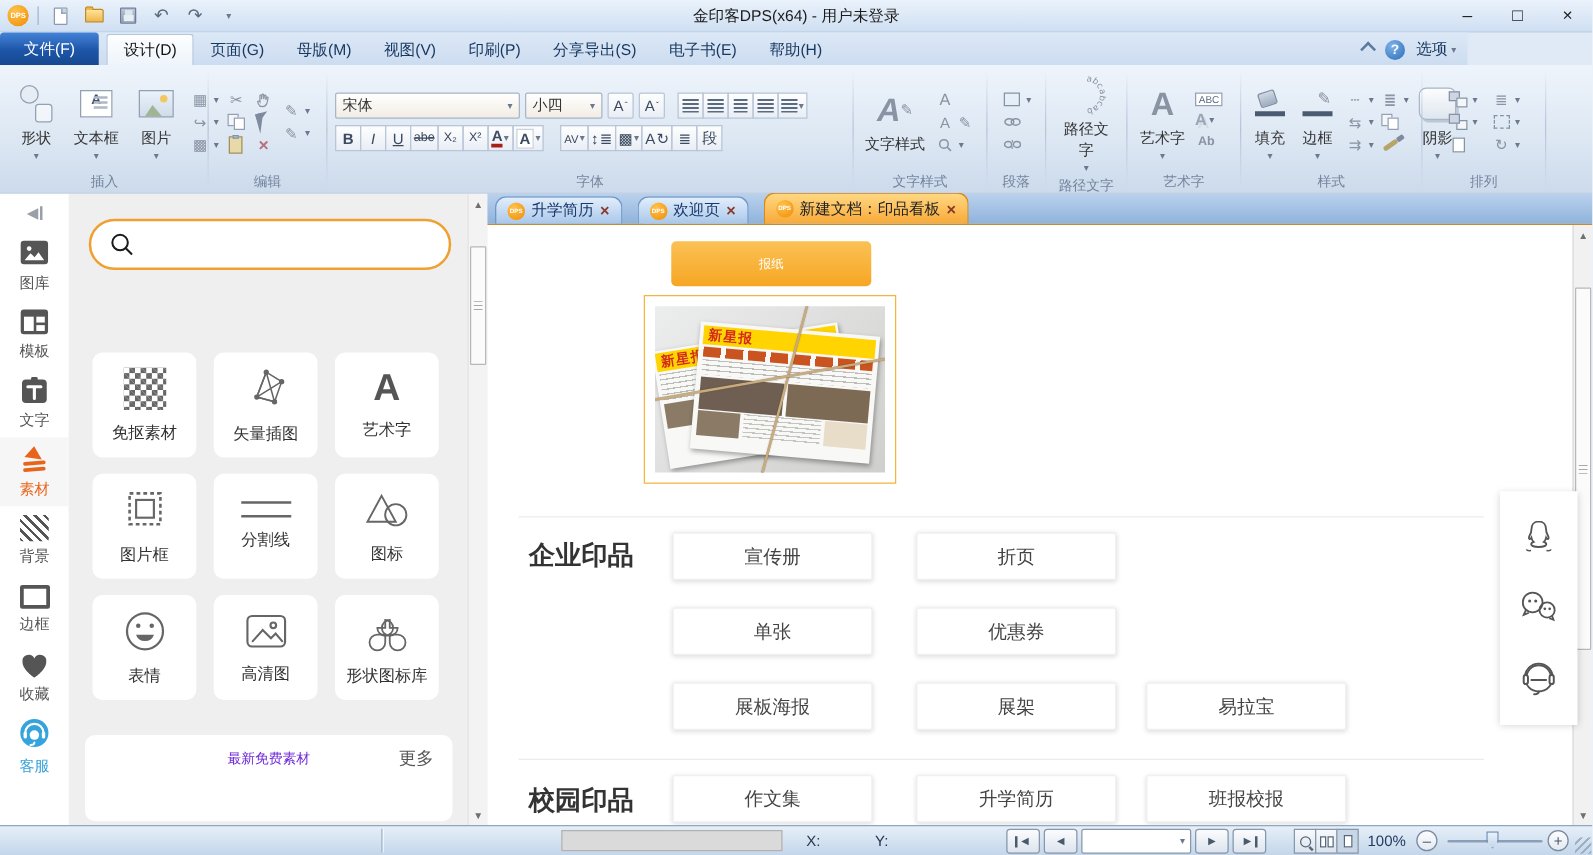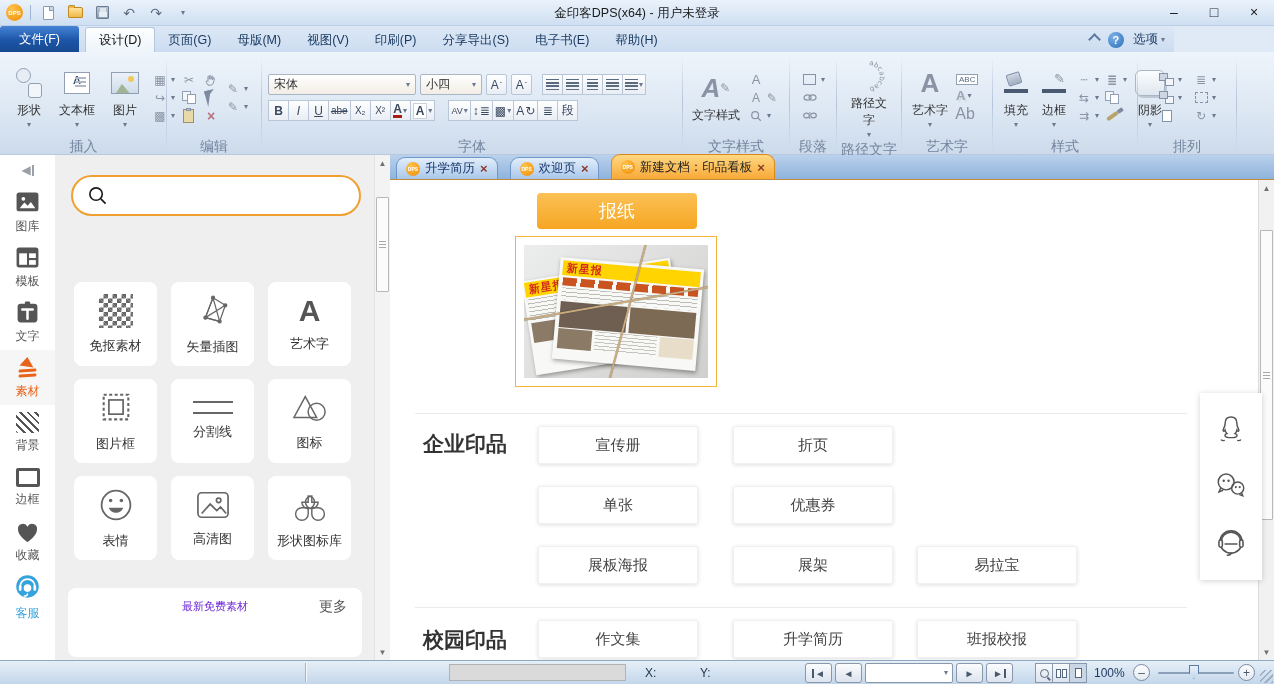--- a/index.html
+++ b/index.html
@@ -32,21 +32,21 @@
 .mtab-active{height:25px;background:linear-gradient(#fdfeff,#eef4fb);border:1px solid #b5c7dd;border-bottom:none;border-radius:3px 3px 0 0;color:#111}
 .menubar-right{margin-left:auto;display:flex;align-items:center;gap:9px;padding-right:9px;padding-bottom:4px;color:#2a4a72}
 .chev-up{width:9px;height:9px;border-left:2px solid #5b7aa0;border-top:2px solid #5b7aa0;transform:rotate(45deg);display:inline-block}
 .help-circle{width:16px;height:16px;border-radius:50%;background:radial-gradient(circle at 35% 30%,#7db2e8,#2a6cb8);color:#fff;font-size:11px;font-weight:bold;display:flex;align-items:center;justify-content:center;border:none}
 .opts-btn{border:none;background:transparent;color:#16375e;display:flex;align-items:center;gap:3px;font-size:12.5px}
 
 
 .ribbon{position:absolute;left:0;top:52px;width:1274px;height:103px;background:linear-gradient(#eef4fb,#dce7f3 60%,#ccdaeb);border-bottom:1px solid #b9c9dd;display:flex;align-items:stretch;padding:2px 0 0 2px}
 .rgroup{display:flex;flex-direction:column;flex:0 0 auto}
 .rgroup-body{flex:1;display:flex;align-items:center;gap:4px;padding:3px 5px 0 5px}
-.rgroup-label{height:16px;text-align:center;font-size:14px;color:#74849e}
+.rgroup-label{height:16px;text-align:center;font-size:11px;color:#74849e}
 .vr{width:1px;background:linear-gradient(rgba(255,255,255,0),#b4c4da,rgba(255,255,255,0));margin:3px 1px;flex:0 0 auto}
 .dd{font-size:8px;color:#6b7890;line-height:1}
 .rbig{display:flex;flex-direction:column;align-items:center;justify-content:flex-start;gap:2px;border:none;background:transparent;color:#333;font-size:12px;padding:2px 3px;min-width:44px}
 .rbig .bigicon{height:34px;display:flex;align-items:center;justify-content:center}
 .scol{display:flex;flex-direction:column;justify-content:center;gap:3px}
 .srow{display:flex;align-items:center;gap:2px;border:none;background:transparent;padding:0;color:#8a93a3}
 .sicon{width:18px;height:15px;display:flex;align-items:center;justify-content:center;font-size:12px;color:#8a93a3}
 .gray-glyph{color:#8a93a3}
 
 .shapes-ic{position:relative;width:30px;height:30px}
@@ -142,21 +142,21 @@
 
 
 .tabbar{position:absolute;left:390px;top:155px;width:884px;height:25px;background:linear-gradient(#bad1ec,#8fb3dc);display:flex;align-items:flex-end;padding-left:6px;border-bottom:1px solid #c08a3a}
 .dtab{height:22px;display:flex;align-items:center;gap:5px;padding:0 9px;font-size:12.5px;color:#1a3a6b;background:linear-gradient(#e2eefb,#a9c7ea);border:1px solid #6f98c8;border-bottom:none;border-radius:9px 9px 0 0;margin-right:12px}
 .dtab.active{background:linear-gradient(#ffd883,#f8a937);border-color:#d8891a;color:#222;height:25px}
 .dtab .mini-badge{width:14px;height:14px;border-radius:50%;background:radial-gradient(circle at 35% 30%,#ffc24a,#ef8d05);color:#fff;font-size:5px;font-weight:bold;display:flex;align-items:center;justify-content:center}
 .dclose{border:none;background:transparent;color:#8b3a2a;font-weight:bold;font-size:13px;padding:0;line-height:1}
 
 
 .canvas{position:absolute;left:390px;top:180px;width:868px;height:480px;background:#fff;overflow:hidden}
-.np-button{position:absolute;left:147px;top:13px;width:160px;height:36px;border:none;border-radius:4px;background:linear-gradient(#fbc155,#f6a623);color:#fff;font-size:18px}
+.np-button{position:absolute;left:147px;top:13px;width:160px;height:36px;border:none;border-radius:4px;background:linear-gradient(#fbc155,#f6a623);color:#fff;font-size:10px}
 .np-card{position:absolute;left:125px;top:56px;width:202px;height:151px;background:#fff;border:1px solid #f5b43c;padding:8px;cursor:pointer}
 .np-photo{position:relative;width:184px;height:133px;background:linear-gradient(135deg,#eceded,#cfcfcd);overflow:hidden}
 .np-paper{position:absolute;background:#f8f8f6;box-shadow:1px 2px 4px rgba(0,0,0,.35)}
 .np-back{left:4px;top:24px;width:150px;height:95px;transform:rotate(-9deg);padding:2px}
 .np-front{left:32px;top:18px;width:144px;height:102px;transform:rotate(5deg);padding:3px}
 .np-mast{height:15px;background:#ffd400;display:flex;align-items:center;padding-left:4px;font-weight:bold;font-size:11px;color:#d42a1d;letter-spacing:1px}
 .np-sub{height:8px;margin:2px 1px;background:repeating-linear-gradient(90deg,#c9541f 0 14px,transparent 14px 18px)}
 .np-lines{height:22px;margin:2px 1px;background:repeating-linear-gradient(#bdbdb8 0 1px,transparent 1px 4px)}
 .np-mid{display:flex;gap:3px;margin:1px}
 .np-imgblock{flex:1;height:26px;background:#6e5f52}
@@ -544,21 +544,21 @@
         </button>
         <div class="scol">
           <button class="srow">
               <span class="abc-box">ABC</span>
             </button>
           <button class="srow">
               <span class="a-shadow">A</span>
               <span class="dd">▾</span>
             </button>
           <button class="srow">
-              <span class="sicon" style="font-size:16px;font-weight:normal">Ab</span>
+              <span class="sicon" style="font-size:10px;font-weight:bold">Ab</span>
             </button>
         </div>
       </div>
       <div class="rgroup-label">艺术字</div>
     </div>
     <div class="vr"></div>
 
     <div class="rgroup" style="width:142px">
       <div class="rgroup-body">
         <button class="rbig" style="min-width:34px">

